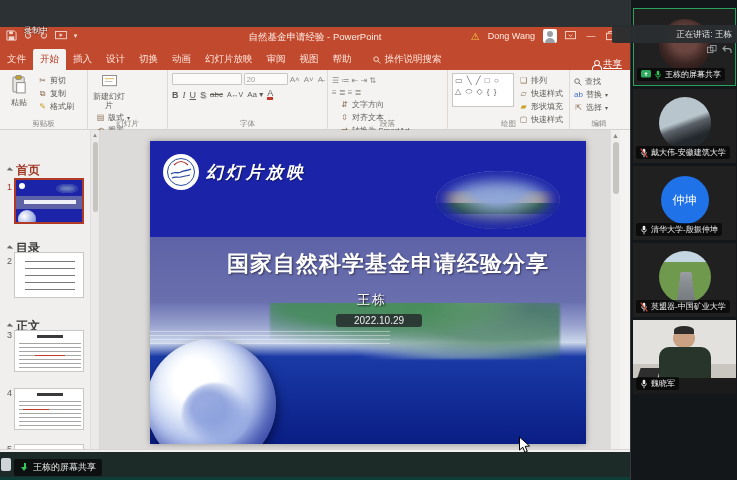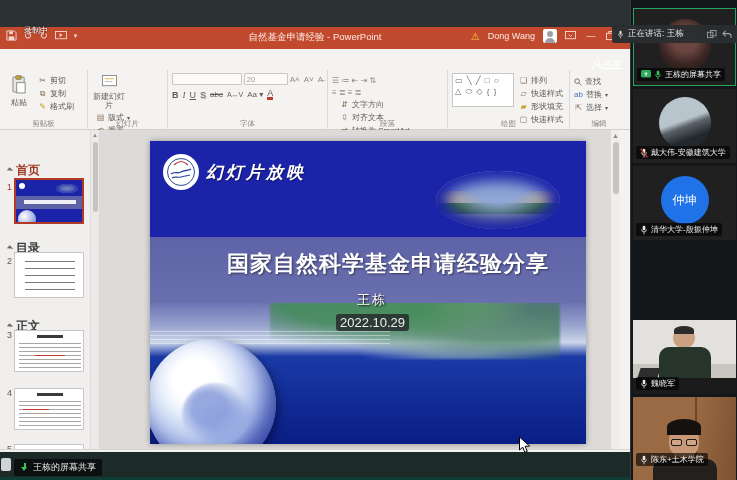--- a/index.html
+++ b/index.html
@@ -85,21 +85,21 @@
   .glints{position:absolute;left:0;top:190px;width:240px;height:16px;
      background:repeating-linear-gradient(rgba(255,255,255,.55) 0 1px,transparent 1px 4px);filter:blur(.4px);opacity:.7;}
   .land{position:absolute;left:120px;top:128px;width:290px;height:90px;
      background:
       radial-gradient(ellipse at 30% 40%,rgba(70,140,90,.9) 0 25%,transparent 55%),
       radial-gradient(ellipse at 55% 20%,rgba(120,170,120,.8) 0 20%,transparent 50%),
       radial-gradient(ellipse at 80% 60%,rgba(60,120,80,.7) 0 22%,transparent 55%),
       radial-gradient(ellipse at 65% 80%,rgba(200,215,230,.5) 0 15%,transparent 40%);
      filter:blur(1px);}
   .presenter{position:absolute;left:192px;top:150px;width:60px;text-align:center;color:#fff;font-size:13px;letter-spacing:2px;text-shadow:1px 1px 2px #000;}
-  .datebadge{position:absolute;left:186px;top:173px;padding:1px 4px;background:rgba(35,35,40,.78);border-radius:3px;color:#eee;font-size:13px;}
+  .datebadge{position:absolute;left:186px;top:173px;padding:1px 18px;background:rgba(35,35,40,.78);border-radius:3px;color:#eee;font-size:10px;}
   .globe{position:absolute;left:-4px;top:198px;width:130px;height:130px;border-radius:50%;
      background:
        radial-gradient(circle at 38% 32%,#ffffff 0 18%,#e8effb 30%,#b9c8ee 48%,#7e93d8 68%,#4a5cc0 88%,#3346b0 100%);
      box-shadow:2px 4px 10px rgba(0,0,20,.5), inset -8px -10px 18px rgba(30,40,140,.55);}
   .globe::before{content:"";position:absolute;left:28%;top:34%;width:52%;height:48%;border-radius:50%;
      background:radial-gradient(ellipse at 40% 40%,rgba(140,160,220,.9) 0 30%,transparent 60%),
                 radial-gradient(ellipse at 70% 70%,rgba(150,170,225,.8) 0 25%,transparent 55%);
      filter:blur(1px);}
   .vscroll{position:absolute;left:510px;top:0;width:10px;height:319px;background:#efeeec;border-left:1px solid #ddd;}
   .vscroll .arr{position:absolute;left:1px;top:2px;font-size:7px;color:#8a8784;}
@@ -127,21 +127,21 @@
   .tile{position:absolute;left:2px;width:103px;background:#202020;overflow:hidden;}
   .tile.activeb{border:1px solid #27a35f;}
   .circ{position:absolute;left:50%;transform:translateX(-50%);border-radius:50%;}
   .plabel{position:absolute;left:3px;bottom:4px;display:flex;align-items:center;gap:3px;background:rgba(0,0,0,.62);border-radius:2px;padding:1px 4px;color:#f0f0f0;font-size:8px;max-width:96px;white-space:nowrap;overflow:hidden;}
   .mic{color:#e8e8e8;flex:0 0 auto;}
   .mic-on{color:#35c759;}
   .muted .slash{display:inline !important;}
   .shic{flex:0 0 auto;}
 
   
-  .banner{left:612px;top:25px;width:125px;height:18px;background:rgba(42,46,48,.96);display:flex;align-items:center;gap:4px;padding:0 5px;color:#dfe1e2;font-size:8.5px;z-index:60;border-radius:2px 0 0 2px;}
+  .banner{left:612px;top:25px;width:125px;height:18px;background:rgba(42,46,48,.96);display:flex;align-items:flex-end;gap:4px;padding:0 5px;color:#dfe1e2;font-size:8.5px;z-index:60;border-radius:2px 0 0 2px;flex-direction:column;}
   .banner .bics{margin-left:auto;display:flex;gap:5px;color:#9aa0a4;}
 
   
   .cursor{left:518px;top:436px;z-index:80;}
 </style>
 </head>
 <body>
 
 <div id="app">
 
@@ -175,20 +175,39 @@
             <path d="M4 4l2 2 2-2" fill="none" stroke="#ffd9cd"></path>
           </svg>
         <span class="winbtn">—</span>
         <svg width="10" height="10" viewBox="0 0 11 11">
             <rect x="0.5" y="2.5" width="7" height="7" fill="none" stroke="#ffd9cd"></rect>
             <path d="M3 2.5V.5h7v7h-2" fill="none" stroke="#ffd9cd"></path>
           </svg>
       </div>
     </div>
 
+    <div class="abs menurow">
+      <span class="tab">文件</span>
+      <span class="tab active">开始</span>
+      <span class="tab">插入</span>
+      <span class="tab">设计</span>
+      <span class="tab">切换</span>
+      <span class="tab">动画</span>
+      <span class="tab">幻灯片放映</span>
+      <span class="tab">审阅</span>
+      <span class="tab">视图</span>
+      <span class="tab">帮助</span>
+      <span class="tellme">
+        <svg width="8" height="8" viewBox="0 0 9 9">
+            <circle cx="3.5" cy="3.5" r="2.6" fill="none" stroke="#ffe3da"></circle>
+            <line x1="5.6" y1="5.6" x2="8.3" y2="8.3" stroke="#ffe3da"></line>
+          </svg>
+        <span>操作说明搜索</span>
+      </span>
+    </div>
     <div class="share-top">
       <span class="person-ic"></span>
       <span>共享</span>
     </div>
 
     <div class="abs ribbon">
       <div class="rgroup" style="width:88px;">
         <div class="bigbtn">
           <svg width="15" height="19" viewBox="0 0 16 20">
               <rect x="1" y="2" width="12" height="16" rx="1" fill="#e8e6e3" stroke="#8a8784"></rect>
@@ -495,53 +514,51 @@
       <div class="plabel">
         <svg class="mic" width="8" height="10" viewBox="0 0 12 15">
             <rect x="4" y="1" width="4" height="7" rx="2" fill="currentColor"></rect>
             <path d="M2.5 6.5a3.5 4 0 0 0 7 0" fill="none" stroke="currentColor" stroke-width="1.3"></path>
             <line x1="6" y1="11" x2="6" y2="14" stroke="currentColor" stroke-width="1.3"></line>
           </svg>
         <span>清华大学-殷振仲坤</span>
       </div>
     </div>
 
+    <div class="tile muted" style="top:243px;height:74px;">
+      <div class="circ" style="top:8px;width:52px;height:52px;background:linear-gradient(#c4d6e2 0 22%,#6f9a4d 22% 100%);overflow:hidden;">
+        <div style="position:absolute;left:20px;top:14px;width:14px;height:40px;background:linear-gradient(#9aa0a4,#70767a);transform:perspective(30px) rotateX(28deg);"></div>
+      </div>
+      <div class="plabel">
+        <svg class="mic" width="8" height="10" viewBox="0 0 12 15">
+            <rect x="4" y="1" width="4" height="7" rx="2" fill="currentColor"></rect>
+            <path d="M2.5 6.5a3.5 4 0 0 0 7 0" fill="none" stroke="currentColor" stroke-width="1.3"></path>
+            <line x1="6" y1="11" x2="6" y2="14" stroke="currentColor" stroke-width="1.3"></line>
+            <line class="slash" style="display: inline;" x1="1" y1="1" x2="11" y2="14" stroke="#e04a3a" stroke-width="1.6"></line>
+          </svg>
+        <span>莫盟器-中国矿业大学</span>
+      </div>
+    </div>
 
     <div class="tile" style="top:320px;height:74px;background:linear-gradient(#e3e1dd 0 60%,#c9c5bf 60% 80%,#242424 80%);">
       <div style="position:absolute;left:40px;top:8px;width:22px;height:20px;border-radius:50% 50% 45% 45%;background:#caa182;"></div>
       <div style="position:absolute;left:41px;top:6px;width:20px;height:8px;border-radius:50% 50% 0 0;background:#2c2b29;"></div>
       <div style="position:absolute;left:26px;top:27px;width:52px;height:34px;border-radius:10px 10px 0 0;background:#27352a;"></div>
       <div style="position:absolute;left:0;top:58px;width:103px;height:16px;background:#1b1b1b;"></div>
       <div style="position:absolute;left:6px;top:48px;width:20px;height:10px;background:#2e2e2e;transform:skewX(-18deg);"></div>
       <div class="plabel">
         <svg class="mic" width="8" height="10" viewBox="0 0 12 15">
             <rect x="4" y="1" width="4" height="7" rx="2" fill="currentColor"></rect>
             <path d="M2.5 6.5a3.5 4 0 0 0 7 0" fill="none" stroke="currentColor" stroke-width="1.3"></path>
             <line x1="6" y1="11" x2="6" y2="14" stroke="currentColor" stroke-width="1.3"></line>
           </svg>
         <span>魏晓军</span>
       </div>
     </div>
 
-    <div class="tile" style="top:397px;height:83px;background:linear-gradient(100deg,#9a6a44 0 55%,#7c5231 100%);">
-      <div style="position:absolute;left:62px;top:0;width:2px;height:83px;background:rgba(60,35,18,.5);"></div>
-      <div style="position:absolute;left:36px;top:28px;width:30px;height:32px;border-radius:48% 48% 42% 42%;background:#c99877;"></div>
-      <div style="position:absolute;left:34px;top:22px;width:34px;height:16px;border-radius:50% 50% 0 0;background:#15110e;"></div>
-      <div style="position:absolute;left:38px;top:42px;width:11px;height:7px;border:1.5px solid #1d1a17;border-radius:2px;background:rgba(255,255,255,.12);"></div>
-      <div style="position:absolute;left:53px;top:42px;width:11px;height:7px;border:1.5px solid #1d1a17;border-radius:2px;background:rgba(255,255,255,.12);"></div>
-      <div style="position:absolute;left:20px;top:62px;width:64px;height:21px;border-radius:10px 10px 0 0;background:#23201d;"></div>
-      <div class="plabel" style="bottom:14px;">
-        <svg class="mic" width="8" height="10" viewBox="0 0 12 15">
-            <rect x="4" y="1" width="4" height="7" rx="2" fill="currentColor"></rect>
-            <path d="M2.5 6.5a3.5 4 0 0 0 7 0" fill="none" stroke="currentColor" stroke-width="1.3"></path>
-            <line x1="6" y1="11" x2="6" y2="14" stroke="currentColor" stroke-width="1.3"></line>
-          </svg>
-        <span>陈东+土木学院</span>
-      </div>
-    </div>
   </div>
 
   <div class="abs banner">
     <svg width="7" height="9" viewBox="0 0 12 15">
         <rect x="4" y="1" width="4" height="7" rx="2" fill="#cfd3d6"></rect>
         <path d="M2.5 6.5a3.5 4 0 0 0 7 0" fill="none" stroke="#cfd3d6" stroke-width="1.3"></path>
         <line x1="6" y1="11" x2="6" y2="14" stroke="#cfd3d6" stroke-width="1.3"></line>
       </svg>
     <span>正在讲话: 王栋</span>
     <span class="bics">

